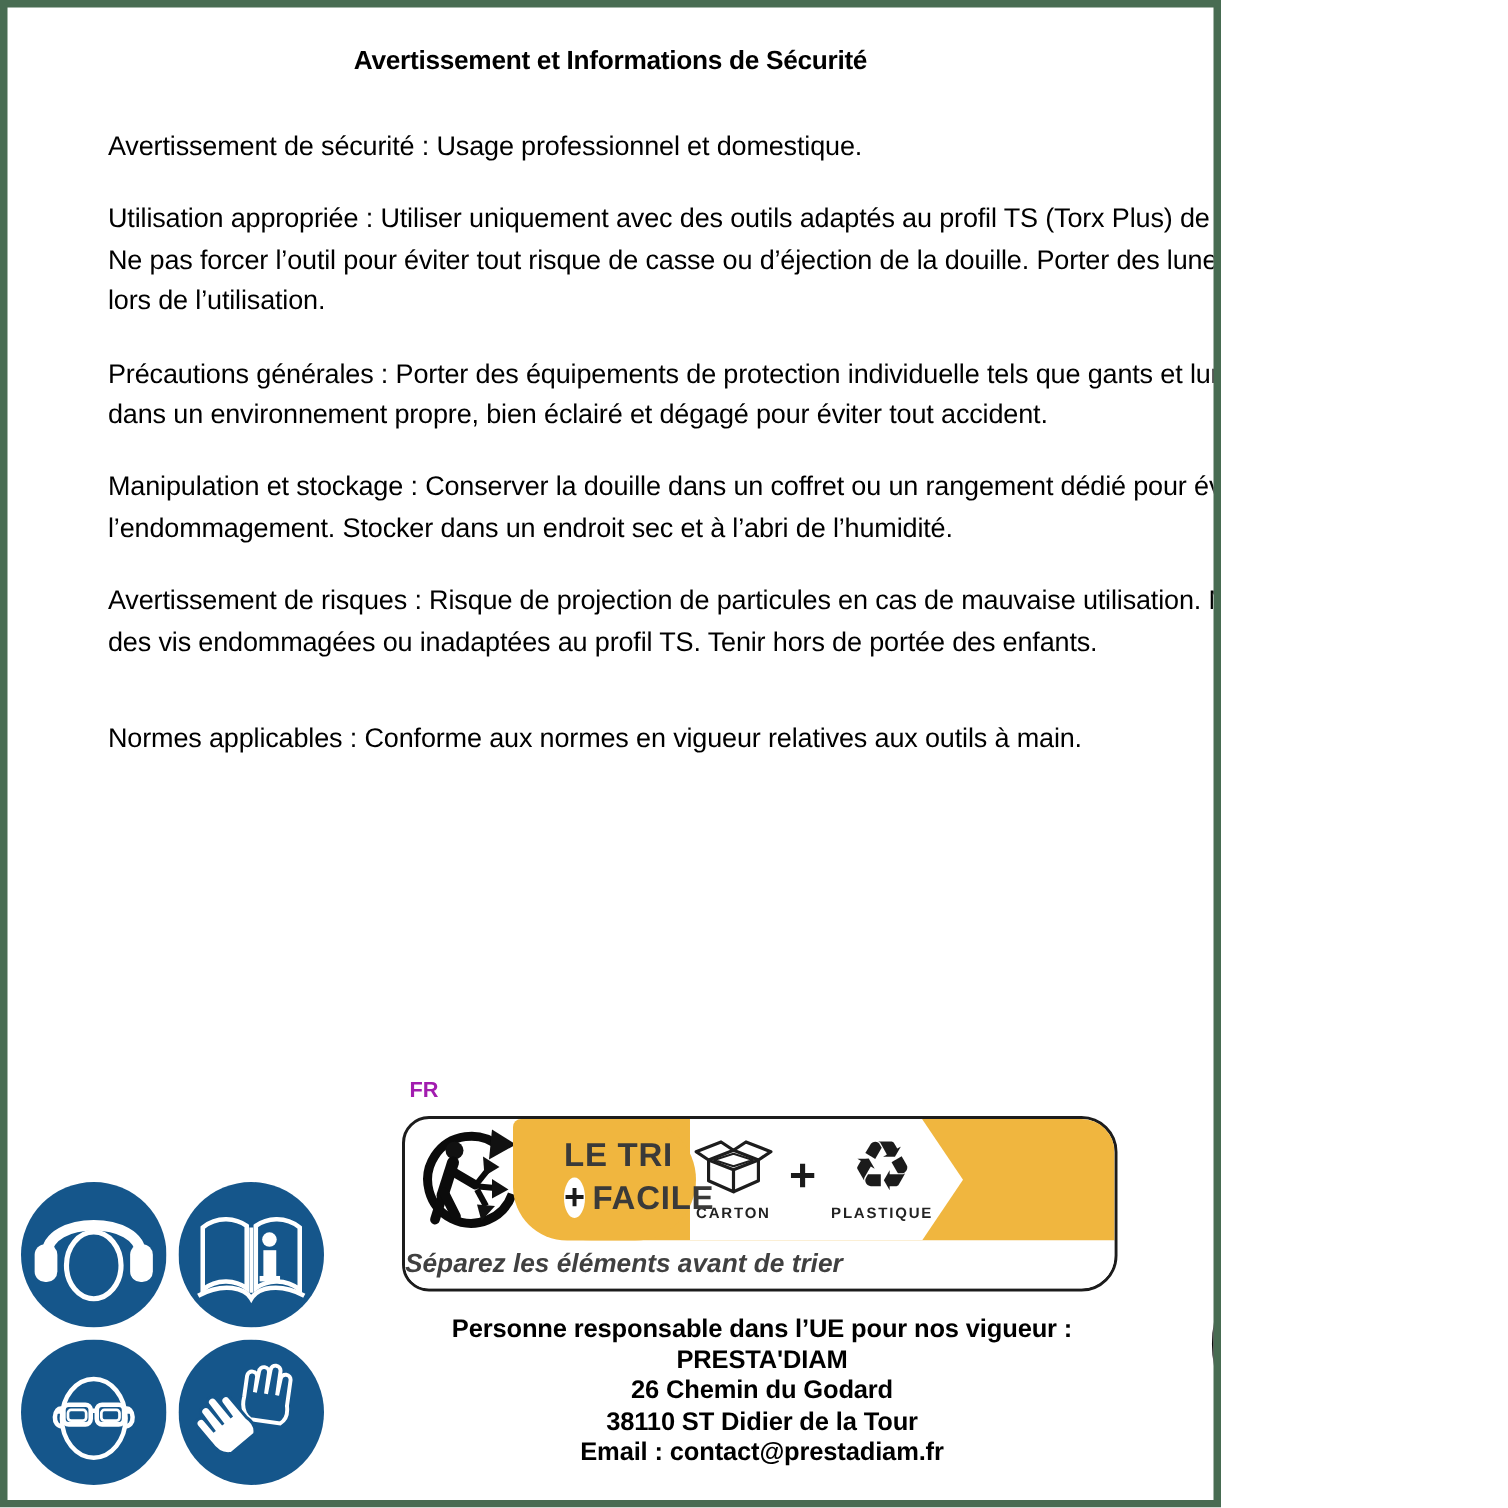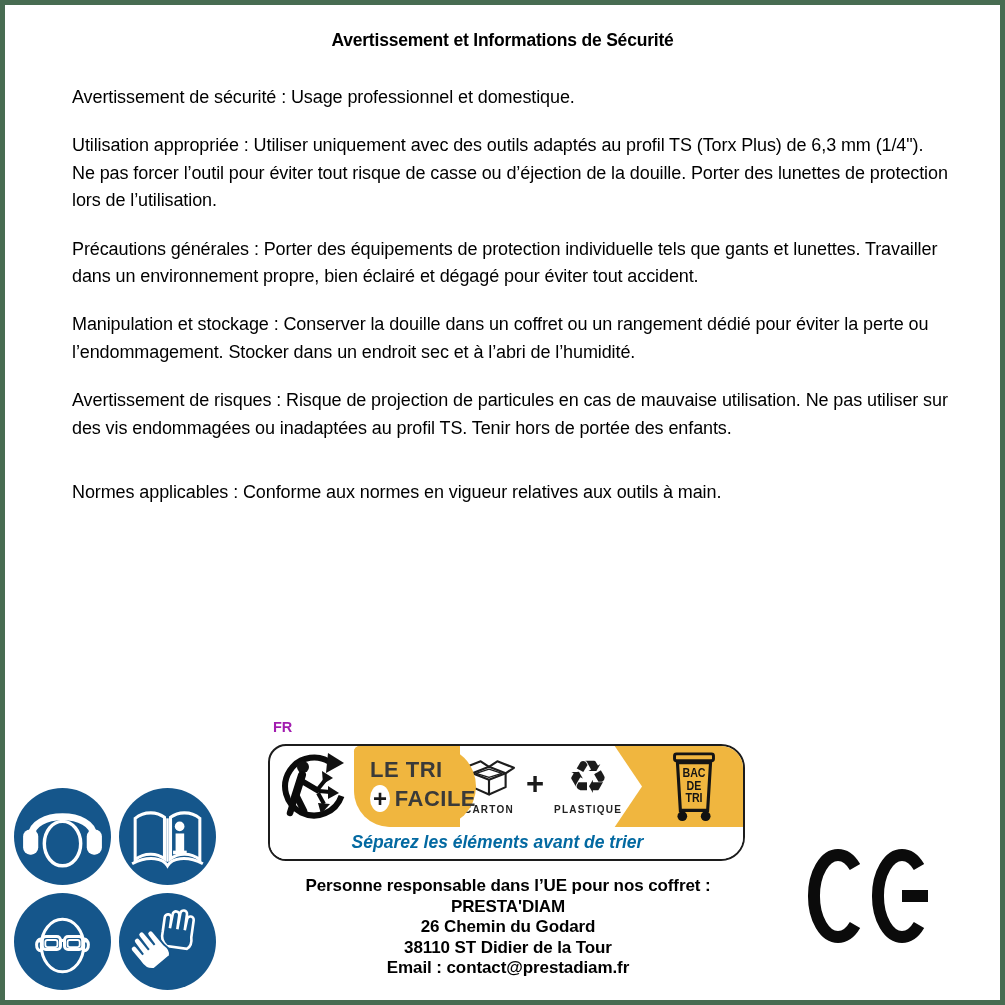--- a/index.html
+++ b/index.html
@@ -2,21 +2,21 @@
 <html lang="fr" style="--border-green: #486C52; --pictogram-blue: #15568B; --label-yellow: #F0B63F;"><head>
 <meta charset="utf-8">
 <style>
   :root{
     --border-green:#486C52;
     --pictogram-blue:#15568B;
     --label-yellow:#F0B63F;
   }
   html,body{margin:0;padding:0;background:#fff;}
   .page{
-    position:relative;width:1005px;height:1005px;box-sizing:border-box;
+    position:relative;width:814px;height:1005px;box-sizing:border-box;
     border:5px solid var(--border-green);background:#fff;overflow:hidden;
     font-family:"Liberation Sans","DejaVu Sans",sans-serif;color:#000;
   }
   .title{
     margin:0;padding-top:25px;text-align:center;
     font-size:17.5px;font-weight:700;letter-spacing:-0.2px;
   }
   .content{
     position:absolute;left:67px;top:79px;width:878px;
     font-size:18px;line-height:27.4px;letter-spacing:-0.1px;
@@ -45,23 +45,23 @@
   .triman-zone{position:absolute;left:4px;top:4px;width:80px;height:77px;}
   .triman-zone svg{width:76px;height:76px;display:block;margin:1px auto 0;}
   .band{position:absolute;left:84px;top:0;right:0;height:81px;background:var(--label-yellow);border-radius:6px 0 0 40px;}
   .arrow{
     position:absolute;left:190px;top:0;width:182px;height:81px;background:#fff;z-index:1;
     clip-path:polygon(0 0,85% 0,100% 50%,85% 100%,0 100%);
     display:flex;align-items:flex-start;justify-content:center;gap:10px;
     padding:7px 24px 0 6px;box-sizing:border-box;
   }
   .headline-blob{
-    position:absolute;left:84px;top:0;width:122px;height:81px;z-index:2;
+    position:absolute;left:72px;top:0;width:122px;height:81px;z-index:2;
     background:var(--label-yellow);border-radius:6px 45px 45px 40px;
-    color:#3A3A39;font-weight:800;box-sizing:border-box;padding:12px 0 0 16px;
+    color:#3A3A39;font-weight:800;box-sizing:border-box;padding:12px 0 0 34px;
   }
   .headline-l1{font-size:22px;letter-spacing:0.5px;line-height:24px;}
   .headline-l2{display:flex;align-items:center;gap:5px;margin-top:3px;}
   .plus-circle{
     width:27px;height:27px;border-radius:50%;background:#fff;color:#1a1a1a;
     display:flex;align-items:center;justify-content:center;
     font-size:24px;font-weight:800;line-height:27px;
   }
   .headline-word{font-size:22px;letter-spacing:0.5px;}
   .mat{display:flex;flex-direction:column;align-items:center;}
@@ -72,22 +72,22 @@
   .bin-zone{position:absolute;left:398px;top:4px;width:54px;height:75px;z-index:2;}
   .bin-zone svg{width:52px;height:74px;display:block;}
   .bin-text{
     position:absolute;left:0;top:17px;width:52px;text-align:center;
     font-size:13px;font-weight:800;line-height:12.5px;color:#141414;
     transform:scaleX(0.82);
   }
   .bin-text span{display:block;}
   .tri-footer{
     position:absolute;left:0;right:0;top:81px;height:32px;background:#fff;
-    text-align:center;padding-right:18px;box-sizing:border-box;
-    font-style:italic;font-weight:700;font-size:17.5px;line-height:30px;color:#0369a1;
+    text-align:left;padding-right:18px;box-sizing:border-box;
+    font-style:italic;font-weight:700;font-size:17.5px;line-height:30px;color:#404040;
   }
 
   
   .contact{
     position:absolute;left:253px;top:871px;width:500px;text-align:center;
     font-size:17px;font-weight:700;line-height:20.6px;letter-spacing:-0.1px;
   }
 
   
   .ce{position:absolute;left:797px;top:841px;width:140px;height:100px;}
@@ -209,42 +209,27 @@
       </div>
 
       <div class="headline-blob">
         <div class="headline-l1">LE TRI</div>
         <div class="headline-l2">
           <span class="plus-circle">+</span>
           <span class="headline-word">FACILE</span>
         </div>
       </div>
 
-      <div class="bin-zone">
-        <svg viewBox="0 0 52 76">
-          <g fill="none" stroke="#141414">
-            <rect x="6" y="4" width="40" height="7" rx="2" stroke-width="3"></rect>
-            <path d="M9,13 L43,13 L40,62 L12,62 Z" stroke-width="3.2"></path>
-          </g>
-          <circle class="inkf" cx="14" cy="68" r="5"></circle>
-          <circle class="inkf" cx="38" cy="68" r="5"></circle>
-        </svg>
-        <div class="bin-text">
-          <span>BAC</span>
-          <span>DE</span>
-          <span>TRI</span>
-        </div>
-      </div>
 
       <div class="tri-footer">Séparez les éléments avant de trier</div>
     </div>
   </div>
 
   <div class="contact">
-    <div>Personne responsable dans l’UE pour nos coffret :</div>
+    <div>Personne responsable dans l’UE pour nos vigueur :</div>
     <div>PRESTA'DIAM</div>
     <div>26 Chemin du Godard</div>
     <div>38110 ST Didier de la Tour</div>
     <div>Email : contact@prestadiam.fr</div>
   </div>
 
   <div class="ce" aria-label="CE">
     <svg viewBox="0 0 140 100">
       <path class="ink" d="M53,21 A24,41 0 1 0 53,79" stroke-width="12"></path>
       <path class="ink" d="M117,21 A24,41 0 1 0 117,79" stroke-width="12"></path>

